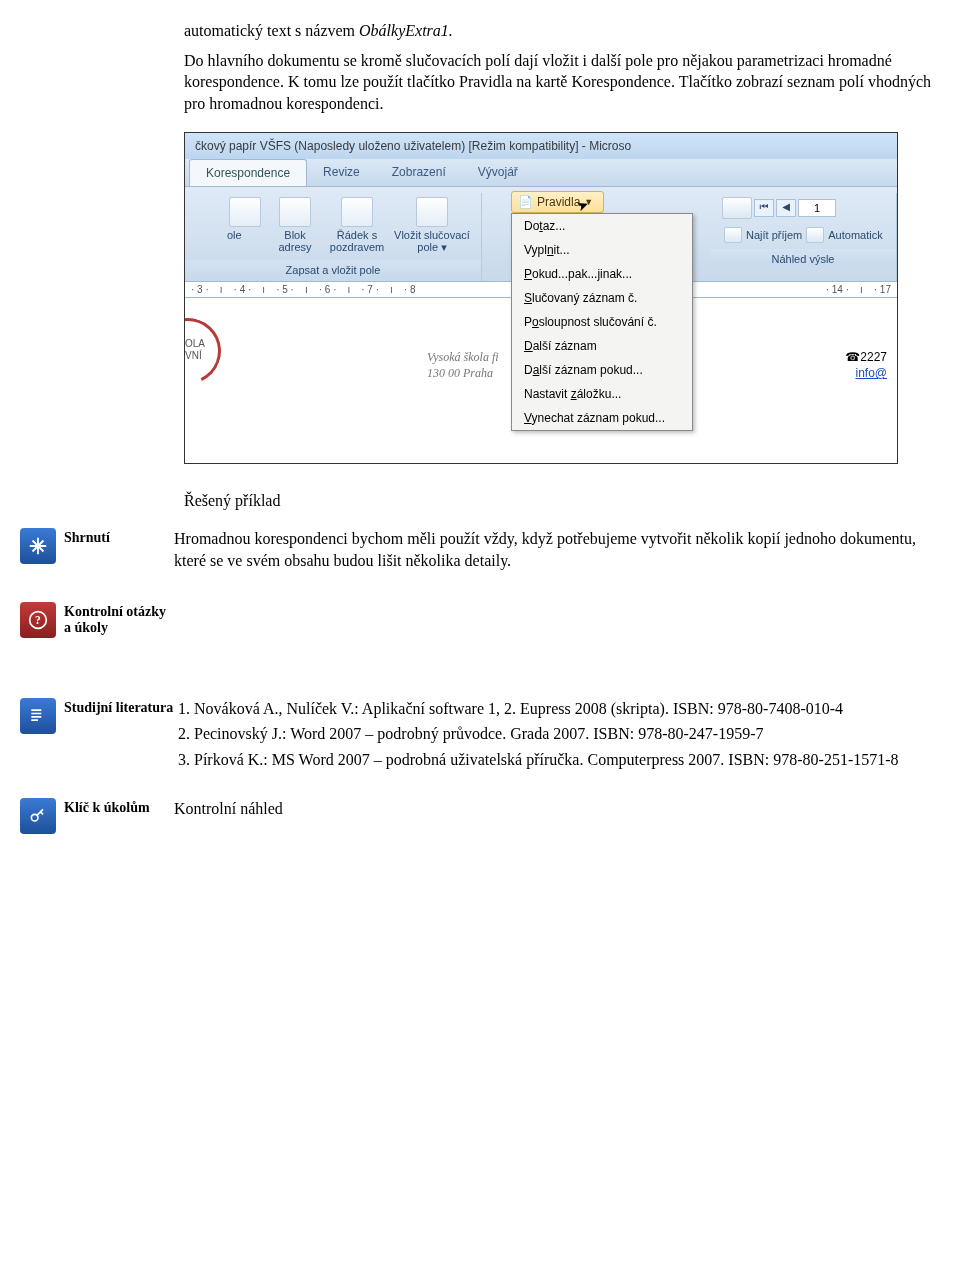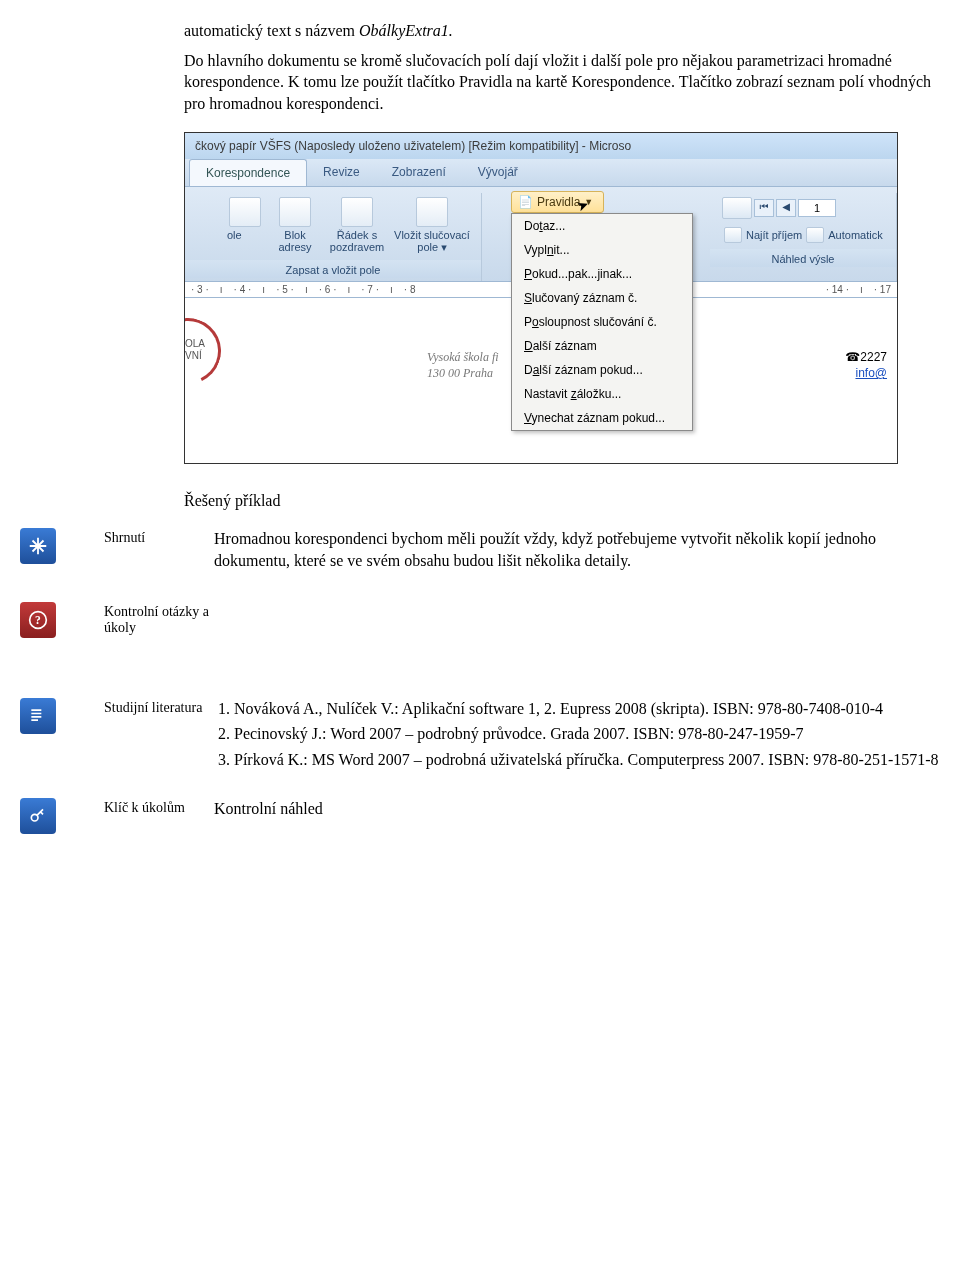--- a/index.html
+++ b/index.html
@@ -248,24 +248,23 @@
     align-items: center;
     justify-content: center;
     color: #fff;
     font-size: 20px;
   }
   .icon-blue { background: linear-gradient(#3a7bd5, #1e4f9a); }
   .icon-red  { background: linear-gradient(#c23a3a, #8a1f1f); }
   .side-label {
     width: 110px;
     font-size: 14px;
-    font-weight: normal;
+    font-weight: bold;
     flex-shrink: 0;
     padding-top: 2px;
-    margin-left: 40px;
   }
   .side-body {
     flex: 1;
     font-size: 16px;
     line-height: 1.35;
   }
   .heading {
     font-size: 16px;
     margin: 10px 0 18px 164px;
   }

